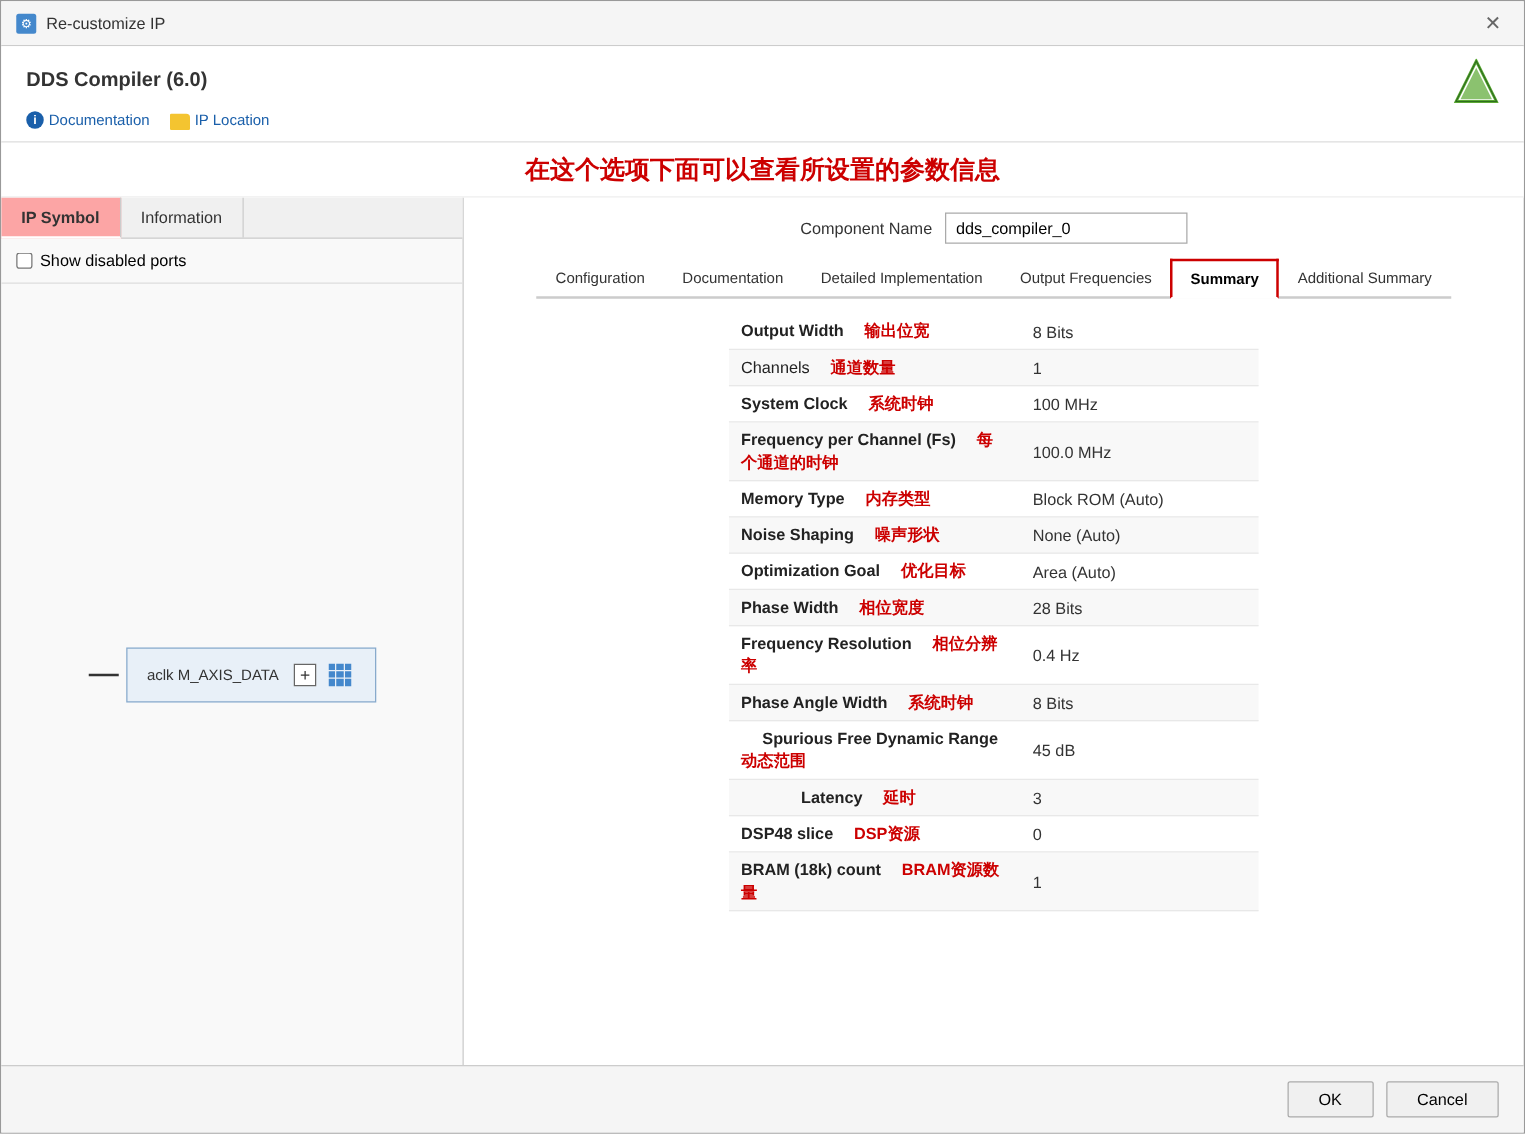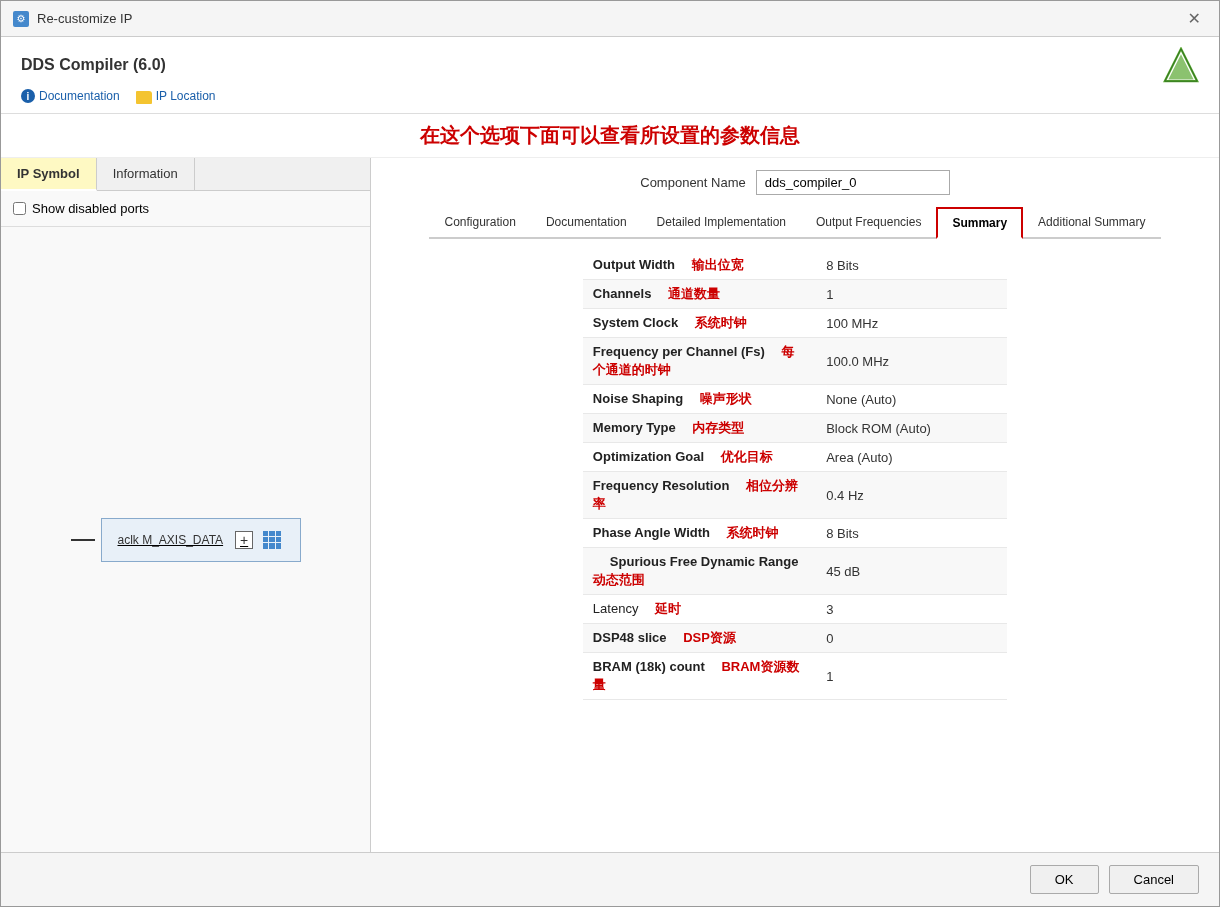--- a/index.html
+++ b/index.html
@@ -118,21 +118,21 @@
       background: #f0f0f0;
     }
     .tab-item {
       padding: 8px 16px;
       cursor: pointer;
       font-size: 13px;
       color: #333;
       border-right: 1px solid #ccc;
     }
     .tab-item.active {
-      background: #fef9c3;
+      background: #fca5a5;
       border-bottom: 2px solid #ffffff;
       font-weight: bold;
       margin-bottom: -1px;
     }
     .left-panel-options {
       padding: 10px 12px;
       border-bottom: 1px solid #ddd;
     }
     .checkbox-row {
       display: flex;
@@ -146,21 +146,20 @@
       justify-content: center;
     }
     .ip-symbol-box {
       border: 1px solid #88aacc;
       background: #e8f0f8;
       padding: 12px 16px;
       min-width: 200px;
       display: flex;
       align-items: center;
       gap: 8px;
-      text-decoration: underline;
     }
     .plus-btn {
       width: 18px;
       height: 18px;
       border: 1px solid #666;
       background: #fff;
       cursor: pointer;
       display: flex;
       align-items: center;
       justify-content: center;
@@ -397,62 +396,69 @@
           <tbody id="summary-tbody">
           <tr>
     <td>
       <span style="font-weight:bold;">Output Width</span>
       <span class="annotation-red">　输出位宽</span>
     </td>
     <td>8 Bits</td>
   </tr>
               <tr>
     <td>
-      <span style="font-weight:bold;">Channels</span>
+      <span style="font-weight:normal;">Channels</span>
       <span class="annotation-red">　通道数量</span>
     </td>
     <td>1</td>
   </tr>
               <tr>
     <td>
       <span style="font-weight:bold;">System Clock</span>
       <span class="annotation-red">　系统时钟</span>
     </td>
     <td>100 MHz</td>
   </tr>
               <tr>
     <td>
       <span style="font-weight:bold;">Frequency per Channel (Fs)</span>
       <span class="annotation-red">　每个通道的时钟</span>
     </td>
     <td>100.0 MHz</td>
   </tr>
               <tr>
     <td>
+      <span style="font-weight:bold;">Memory Type</span>
+      <span class="annotation-red">　内存类型</span>
+    </td>
+    <td>Block ROM (Auto)</td>
+  </tr>
+              <tr>
+    <td>
       <span style="font-weight:bold;">Noise Shaping</span>
       <span class="annotation-red">　噪声形状</span>
     </td>
     <td>None (Auto)</td>
   </tr>
               <tr>
     <td>
-      <span style="font-weight:bold;">Memory Type</span>
-      <span class="annotation-red">　内存类型</span>
-    </td>
-    <td>Block ROM (Auto)</td>
-  </tr>
-              <tr>
-    <td>
       <span style="font-weight:bold;">Optimization Goal</span>
       <span class="annotation-red">　优化目标</span>
     </td>
     <td>Area (Auto)</td>
   </tr>
               <tr>
     <td>
+      <span style="font-weight:bold;">Phase Width</span>
+      <span class="annotation-red">　相位宽度</span>
+    </td>
+    <td>28 Bits</td>
+  </tr>
+              <tr>
+    <td>
       <span style="font-weight:bold;">Frequency Resolution</span>
       <span class="annotation-red">　相位分辨率</span>
     </td>
     <td>0.4 Hz</td>
   </tr>
               <tr>
     <td>
       <span style="font-weight:bold;">Phase Angle Width</span>
       <span class="annotation-red">　系统时钟</span>
     </td>
@@ -460,21 +466,21 @@
   </tr>
               <tr>
     <td>
       <span style="font-weight:bold;margin-left:17px;">Spurious Free Dynamic Range</span>
       <span class="annotation-red">　动态范围</span>
     </td>
     <td>45 dB</td>
   </tr>
               <tr>
     <td>
-      <span style="font-weight:normal;">Latency</span>
+      <span style="font-weight:bold;margin-left:48px;">Latency</span>
       <span class="annotation-red">　延时</span>
     </td>
     <td>3</td>
   </tr>
               <tr>
     <td>
       <span style="font-weight:bold;">DSP48 slice</span>
       <span class="annotation-red">　DSP资源</span>
     </td>
     <td>0</td>

